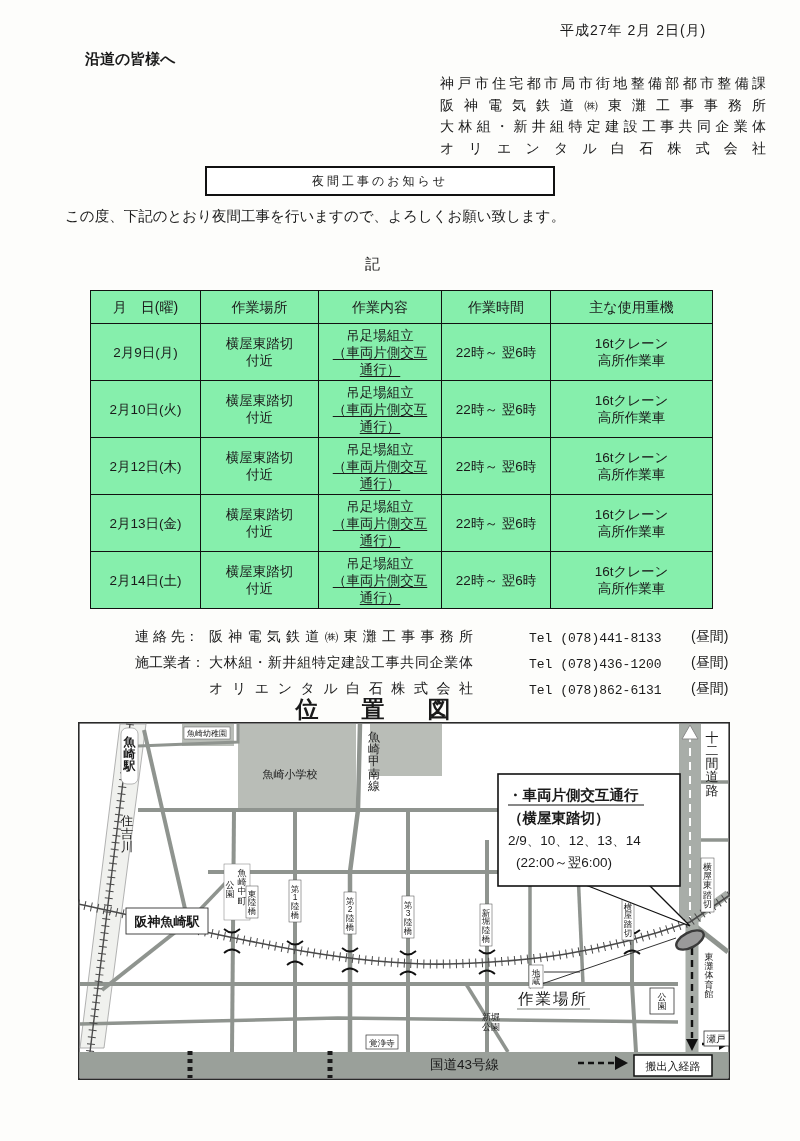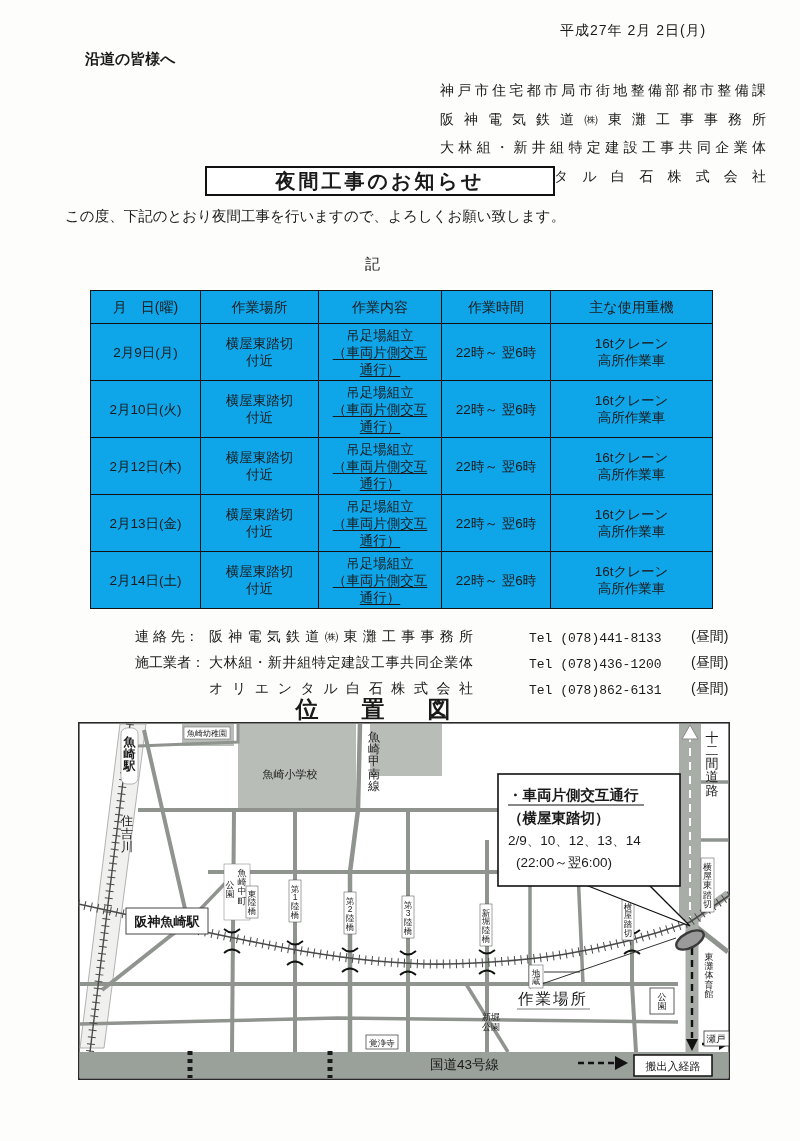--- a/index.html
+++ b/index.html
@@ -7,39 +7,39 @@
     width:800px;height:1141px;position:relative;
     background:#fdfdfb;color:#1a1a1a;
     font-family:"Liberation Sans","DejaVu Sans",sans-serif;
     overflow:hidden;
   }
   .abs{position:absolute;}
   
   .date{left:560px;top:22px;font-size:14px;letter-spacing:1px;}
   .addressee{left:46px;top:50px;font-size:15px;font-weight:bold;margin-left:39px;}
   .senders{left:440px;top:73px;width:326px;font-size:14px;}
-  .senders div{text-align:justify;text-align-last:justify;line-height:21.5px;margin-top:7px;}
+  .senders div{text-align:justify;text-align-last:justify;line-height:21.5px;}
   .titlebox{
     left:205px;top:166px;width:346px;height:26px;
     border:2px solid #111;background:#fff;
     display:flex;align-items:center;justify-content:center;
   }
-  .titlebox span{font-size:20px;font-weight:bold;letter-spacing:3px;text-align:right;}
+  .titlebox span{font-size:12px;font-weight:normal;letter-spacing:3px;text-align:right;}
   .bodytext{left:65px;top:204px;width:680px;font-size:14.5px;line-height:25px;}
   .bodytext .l1{padding-left:30px;}
   .kimark{left:90px;top:255px;width:565px;text-align:center;font-size:15px;}
   
   table.sched{
     position:absolute;left:90px;top:290px;width:622px;
     border-collapse:collapse;table-layout:fixed;
     font-size:13.5px;
   }
   table.sched th,table.sched td{
     border:1.6px solid #111;text-align:center;vertical-align:middle;
-    padding:2px 4px;line-height:17px;background:#0ea5e9;
+    padding:2px 4px;line-height:17px;background:#86efac;
   }
   table.sched th{height:28px;font-size:14px;font-weight:normal;}
   table.sched td{height:52px;}
   .u{text-decoration:underline;text-underline-offset:2px;}
   
   .contacts{left:135px;top:620px;width:600px;font-size:14px;}
   .contacts .crow{display:flex;align-items:flex-end;height:26px;}
   .contacts .clabel{width:74px;flex:none;}
   .contacts .cname{width:264px;flex:none;text-align:justify;text-align-last:justify;}
   .contacts .ctel{width:138px;flex:none;margin-left:56px;font-family:"Liberation Mono","DejaVu Sans Mono",monospace;font-size:13px;letter-spacing:0;}

